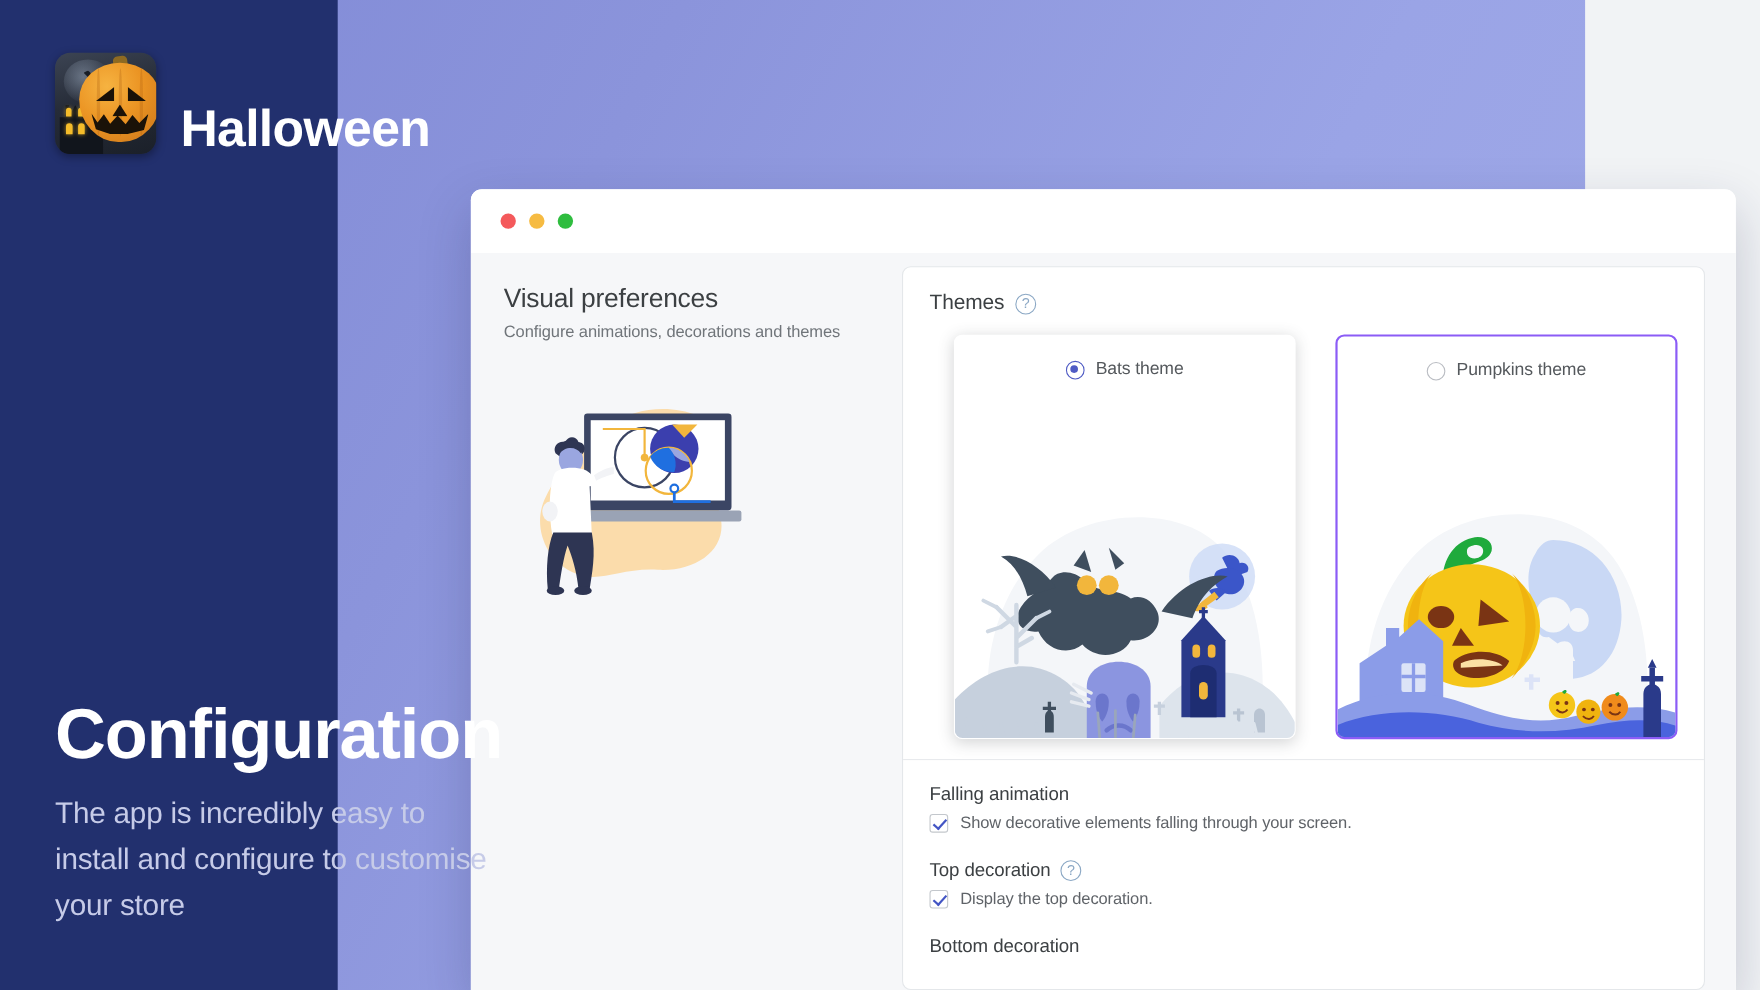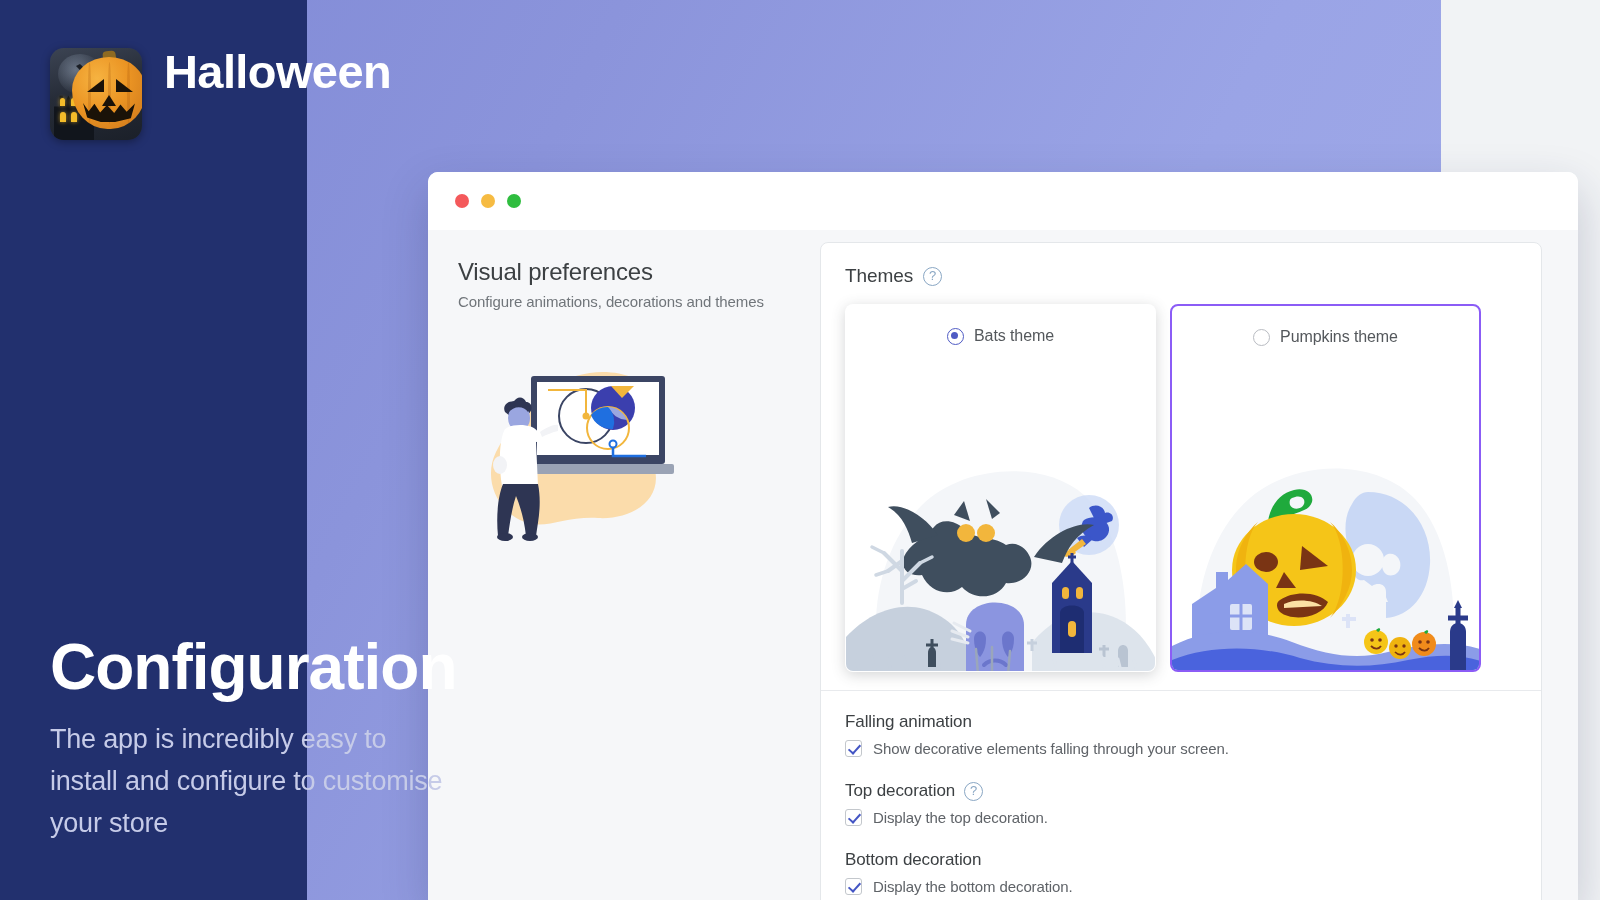--- a/index.html
+++ b/index.html
@@ -33,21 +33,21 @@
     left: 441px; top: 880px;
     width: 1159px; height: 20px;
     background: #f1f3f5;
   }
 
   
   .brand {
     position: absolute;
     left: 50px; top: 48px;
     display: flex;
-    align-items: flex-start;
+    align-items: flex-end;
     gap: 22px;
     z-index: 5;
   }
   .app-icon {
     width: 92px; height: 92px;
     border-radius: 14px;
     position: relative;
     overflow: hidden;
     background: linear-gradient(165deg, #3c4453 0%, #262c38 45%, #1b2029 100%);
     box-shadow: 0 2px 8px rgba(0,0,0,.35);
@@ -235,20 +235,21 @@
     padding: 17px 24px 0 24px;
   }
   .theme-card {
     width: 311px;
     height: 368px;
     background: #ffffff;
     border-radius: 8px;
     padding-top: 22px;
     position: relative;
     overflow: hidden;
+    margin-left: 22px;
   }
   .theme-card.selected {
     box-shadow: 0 3px 14px rgba(60,64,67,.22);
     border: 1px solid transparent;
   }
   .theme-card.unselected {
     border: 2px solid #8b5cf6;
   }
   .theme-choice {
     display: flex;
@@ -555,24 +556,20 @@
             <div class="opt-line">
               <div class="checkbox on"></div>
               <div class="opt-text">Display the top decoration.</div>
             </div>
           </div>
 
           <div class="opt-group">
             <div class="opt-head">
               <div class="opt-title">Bottom decoration</div>
             </div>
-            <div class="opt-line">
-              <div class="checkbox on"></div>
-              <div class="opt-text">Display the bottom decoration.</div>
-            </div>
           </div>
 
         </div>
       </div>
     </div>
 
   </div>
 </div>
 
 </body></html>

